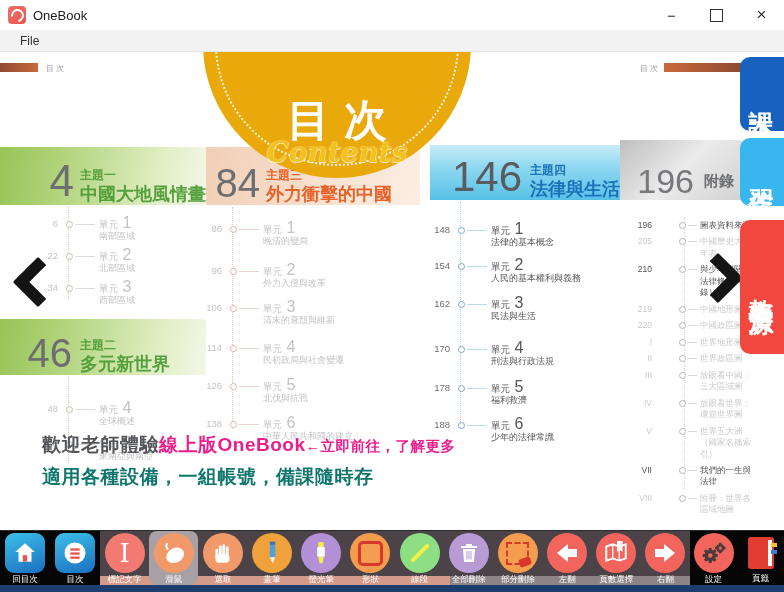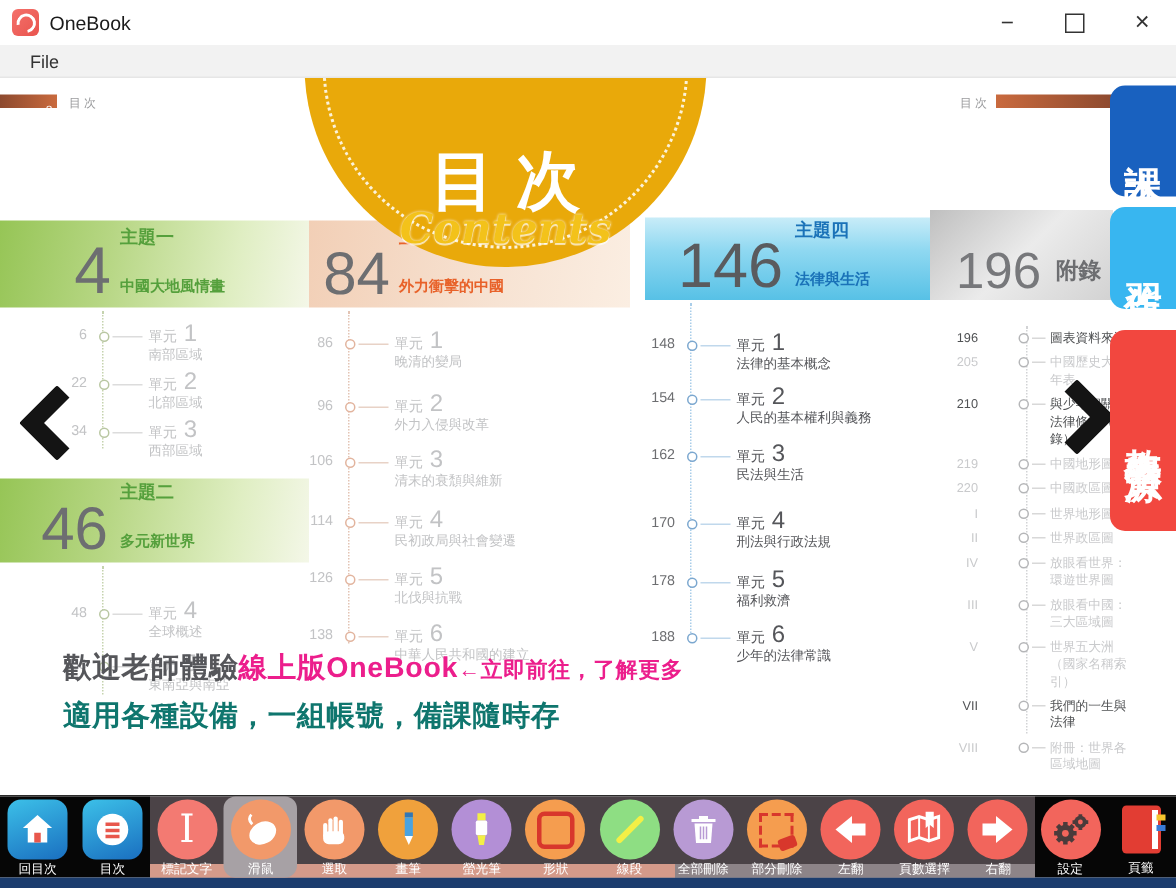--- a/index.html
+++ b/index.html
@@ -34,23 +34,23 @@
   .corner-bar{position:absolute;height:9px;background:linear-gradient(90deg,#8d4a2f,#c96a3e);z-index:1;}
   .corner-bar.left{left:0;top:11px;width:38px;text-align:right;}
   .corner-bar.right{left:664px;top:11px;width:78px;background:linear-gradient(90deg,#c96a3e,#8d4a2f);}
   .corner-bar .num{font-size:8px;color:#fff;line-height:9px;padding-right:3px;}
   .corner-label{position:absolute;top:11px;font-size:8px;color:#9a9b9d;letter-spacing:2px;z-index:1;}
   .corner-label.left{left:46px;}
   .corner-label.right{left:640px;}
   
   .banner{position:absolute;z-index:1;}
   .banner .bnum{position:absolute;bottom:2px;text-align:right;color:#6d6e71;line-height:1;}
-  .banner .btxt{position:absolute;bottom:7px;line-height:1.25;font-weight:bold;}
+  .banner .btxt{position:absolute;bottom:0;line-height:1.25;font-weight:bold;}
   .banner .blabel{font-size:12px;}
-  .banner .btitle{font-size:10px;margin-top:20px;}
+  .banner .btitle{font-size:18px;}
   .b1{left:0;top:95px;width:206px;height:58px;background:linear-gradient(100deg,#96c556 0%,#b6d683 35%,#dfeec2 75%,#f4f7e8 100%);}
   .b1 .bnum{left:30px;width:44px;font-size:44px;}
   .b1 .btxt{left:80px;color:#55a03c;}
   .b2{left:0;top:267px;width:206px;height:56px;background:linear-gradient(100deg,#96c556 0%,#b6d683 35%,#dfeec2 75%,#f4f7e8 100%);}
   .b2 .bnum{left:26px;width:46px;font-size:40px;}
   .b2 .btxt{left:80px;color:#55a03c;}
   .b3{left:206px;top:95px;width:214px;height:58px;background:linear-gradient(100deg,#f2cfb6,#f7e3d3 60%,#fbeee2);}
   .b3 .bnum{left:2px;width:52px;font-size:40px;}
   .b3 .btxt{left:60px;color:#e8622a;}
   .b4{left:430px;top:93px;width:194px;height:55px;background:linear-gradient(180deg,#c8ecf8 0%,#8fd8f1 40%,#57c1e6 100%);}
@@ -369,30 +369,30 @@
           <span class="adash"></span>
           <span class="atitle">世界地形圖</span>
         </div>
       <div class="arow light">
           <span class="apage">II</span>
           <span class="adot"></span>
           <span class="adash"></span>
           <span class="atitle">世界政區圖</span>
         </div>
       <div class="arow light">
+          <span class="apage">III</span>
+          <span class="adot"></span>
+          <span class="adash"></span>
+          <span class="atitle">放眼看中國：三大區域圖</span>
+        </div>
+      <div class="arow light">
           <span class="apage">IV</span>
           <span class="adot"></span>
           <span class="adash"></span>
           <span class="atitle">放眼看世界：環遊世界圖</span>
-        </div>
-      <div class="arow light">
-          <span class="apage">III</span>
-          <span class="adot"></span>
-          <span class="adash"></span>
-          <span class="atitle">放眼看中國：三大區域圖</span>
         </div>
       <div class="arow light">
           <span class="apage">V</span>
           <span class="adot"></span>
           <span class="adash"></span>
           <span class="atitle">世界五大洲（國家名稱索引）</span>
         </div>
       <div class="arow dark">
           <span class="apage">VII</span>
           <span class="adot"></span>

